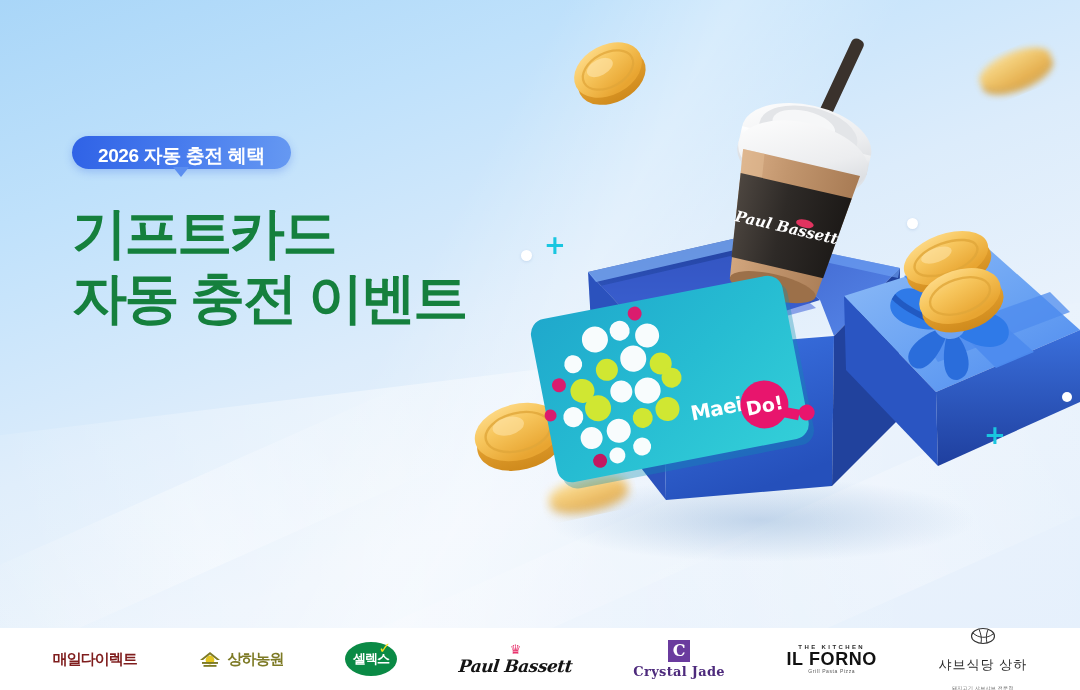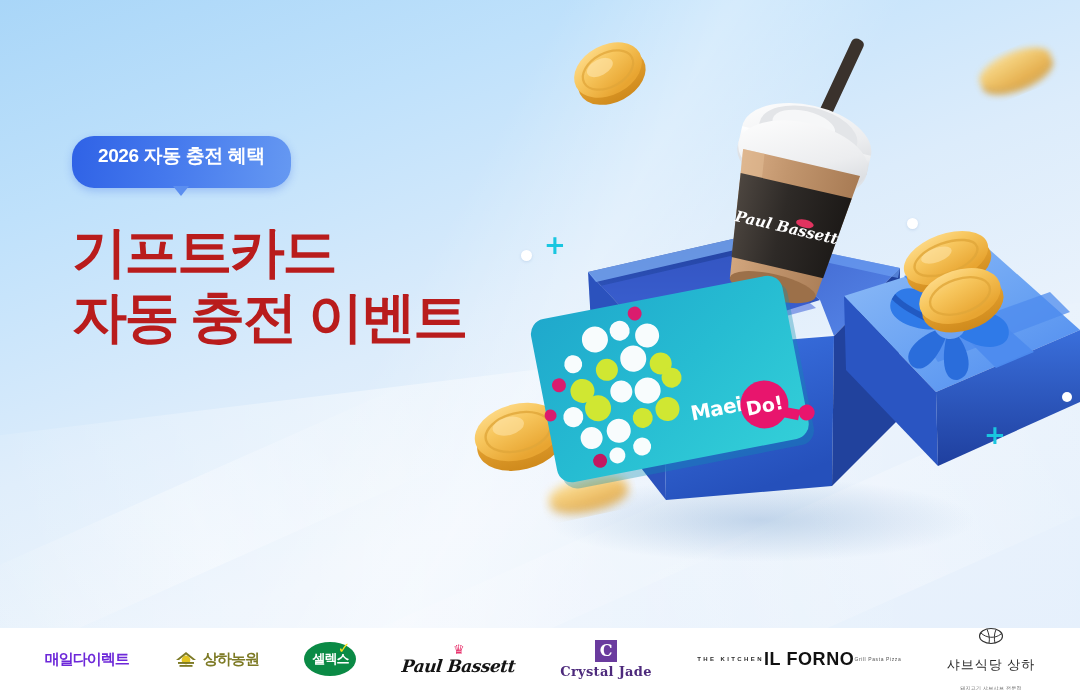--- a/index.html
+++ b/index.html
@@ -54,21 +54,21 @@
   .streak.s1 { left:-60px;  top:480px; width:520px; height:90px; }
   .streak.s2 { left:620px;  top:470px; width:560px; height:120px; opacity:.7;}
   .streak.s3 { left:160px;  top:560px; width:760px; height:70px; opacity:.55;}
 
   
   .copy { position:absolute; left:72px; top:136px; width:470px; }
 
   .badge {
     display:inline-block;
     position:relative;
-    padding:10px 26px 23px;
+    padding:10px 26px 4px;
     border-radius:22px;
     background:linear-gradient(100deg,#2f62e6 0%,#4579ed 45%,#6699f2 100%);
     color:#ffffff;
     font-size:19px;
     font-weight:bold;
     letter-spacing:-.4px;
     line-height:1;
     box-shadow:0 3px 9px rgba(47,98,230,.28);
   }
   .badge .tail {
@@ -80,21 +80,21 @@
     border-right:8px solid transparent;
     border-top:10px solid #5b8ef0;
   }
 
   .headline {
     margin-top:32px;
     font-size:55px;
     font-weight:bold;
     line-height:1.18;
     letter-spacing:-2.4px;
-    color:#b91c1c;
+    color:#15803d;
     white-space:pre-line;
   }
   .subline {
     margin-top:44px;
     font-size:25px;
     font-weight:bold;
     line-height:1.55;
     letter-spacing:-1.1px;
     color:#26447d;
     white-space:pre-line;
@@ -132,21 +132,21 @@
   .brand {
     display:flex;
     flex-direction:column;
     align-items:center;
     justify-content:center;
     gap:2px;
     height:54px;
   }
 
   .b-maeil {
-    font-size:15px; font-weight:bold; color:#6d28d9; letter-spacing:-1px;
+    font-size:15px; font-weight:bold; color:#7f1d1d; letter-spacing:-1px;
   }
   .b-sangha { display:flex; align-items:center; gap:5px; }
   .b-sangha .txt { font-size:15px; font-weight:bold; color:#7d7a25; letter-spacing:-1px; }
   .b-selex {
     width:52px; height:34px; border-radius:50%;
     background:#0a8a45;
     color:#ffffff; font-size:13px; font-weight:bold; letter-spacing:-1px;
     display:flex; align-items:center; justify-content:center;
     position:relative;
     text-align:right;
@@ -168,21 +168,21 @@
   .b-crystal .mark {
     width:22px; height:22px;
     background:#6a3b9e; color:#ffffff;
     font-family:"DejaVu Serif",serif; font-weight:bold; font-size:16px;
     display:flex; align-items:center; justify-content:center;
   }
   .b-crystal .name {
     font-family:"DejaVu Serif",serif; font-weight:bold;
     font-size:13px; color:#4d2a7c; letter-spacing:.3px;
   }
-  .b-forno { display:flex; align-items:center; }
+  .b-forno { display:flex; flex-direction:column; align-items:center; }
   .b-forno .pre { font-size:6px; color:#2b2b2b; letter-spacing:2.4px; font-weight:bold; }
   .b-forno .name { font-size:18px; color:#111111; font-weight:bold; letter-spacing:.6px; line-height:1.05;}
   .b-forno .sub { font-size:5px; color:#555555; letter-spacing:.6px; }
   .b-shabu { display:flex; flex-direction:column; align-items:center; gap:11px;}
   .b-shabu .name { font-size:13px; color:#2a2a2a; letter-spacing:1px; }
   .b-shabu .sub { font-size:5px; color:#666666; letter-spacing:.3px; }
 </style>
 </head>
 <body>
 

